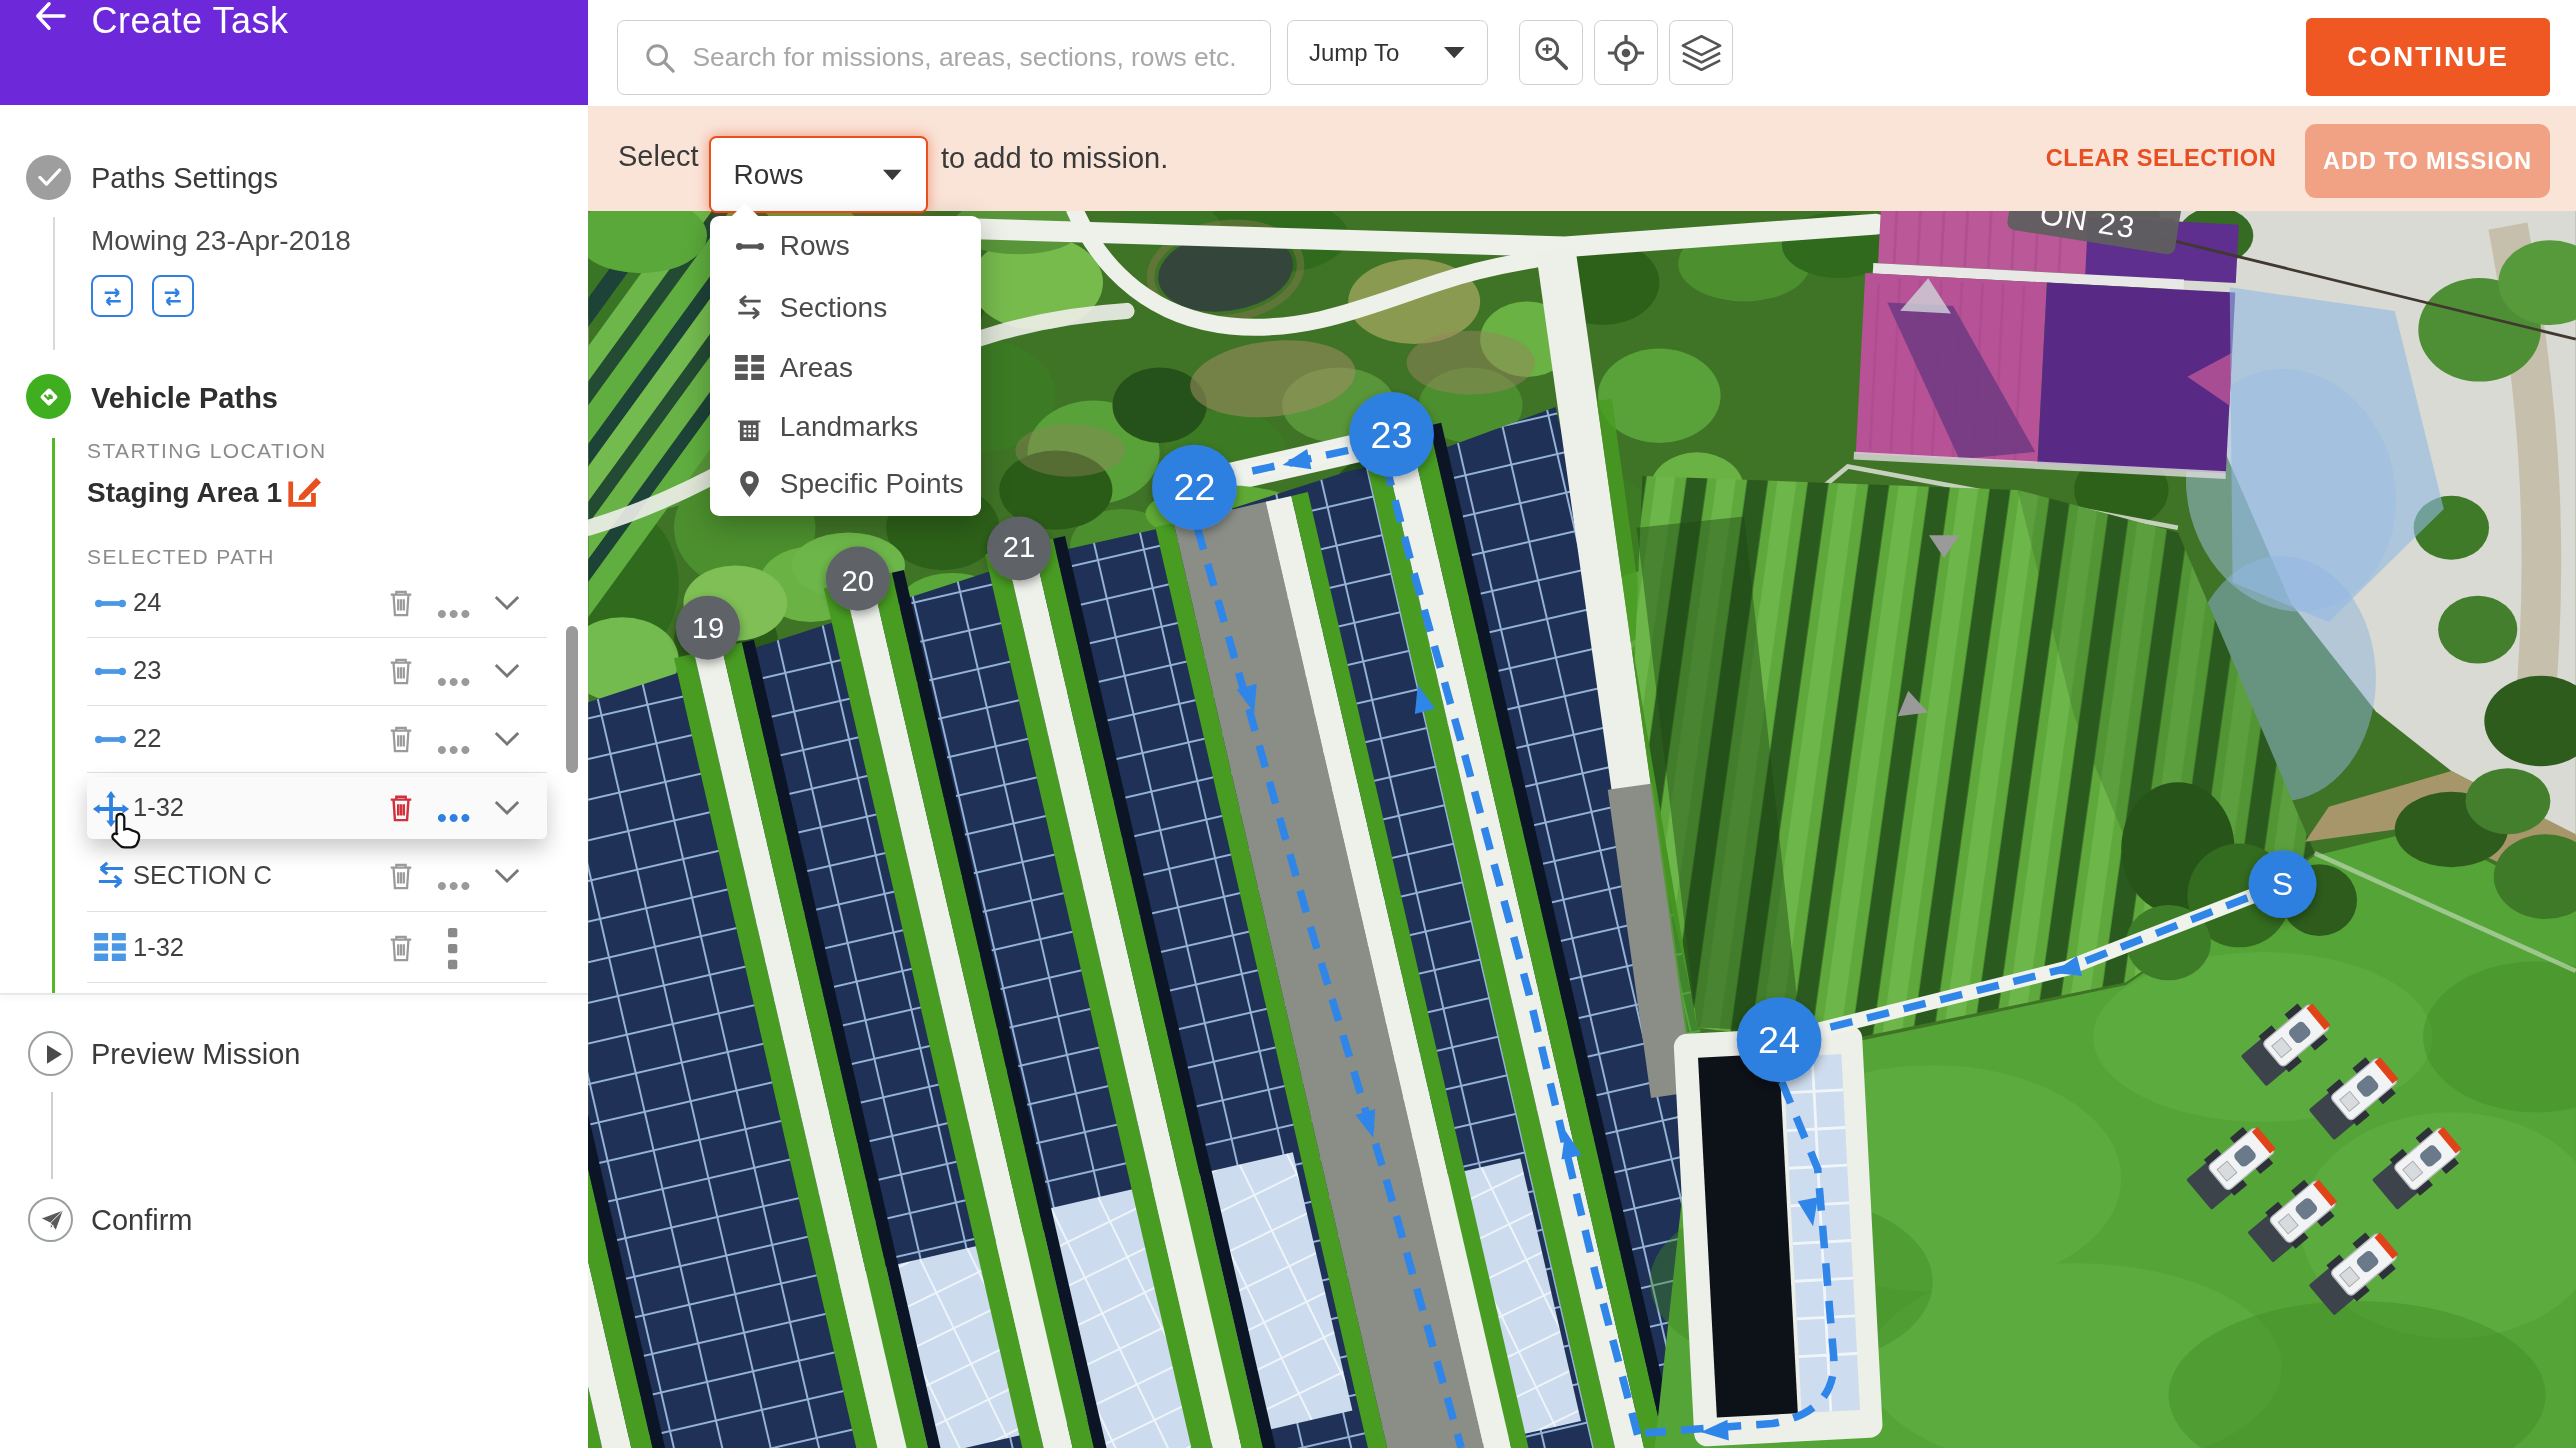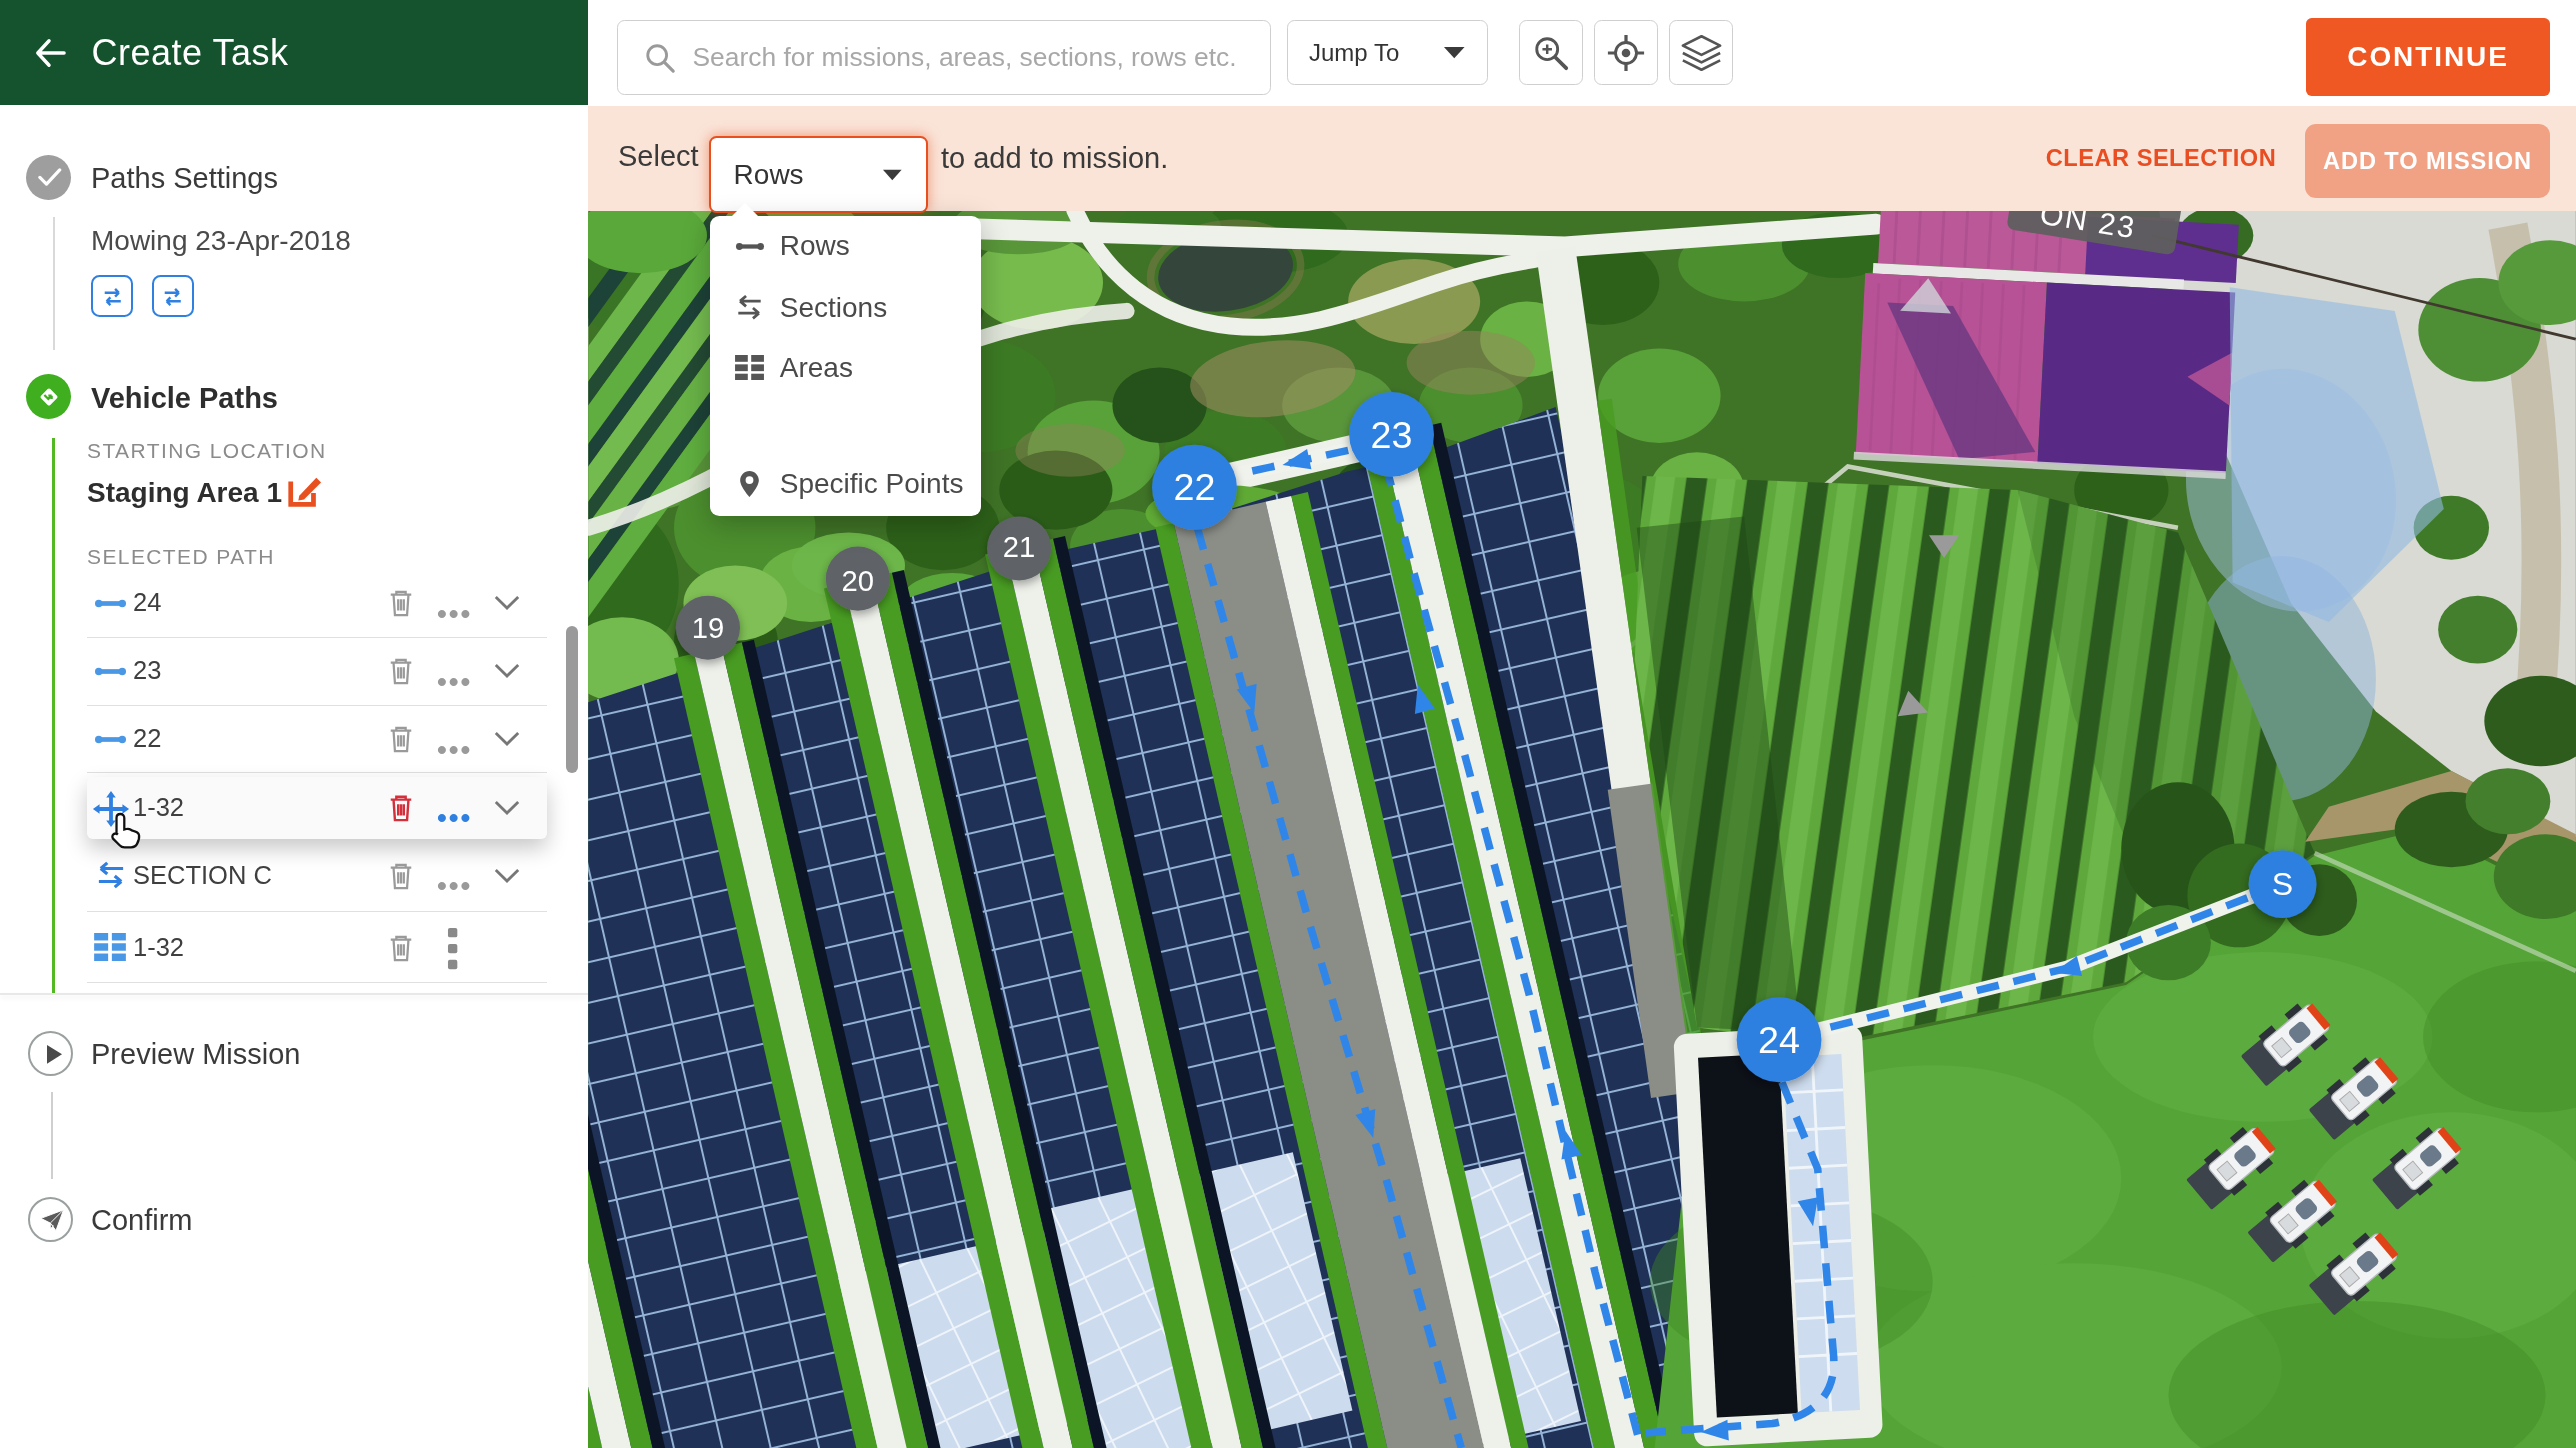--- a/index.html
+++ b/index.html
@@ -1,20 +1,20 @@
 <!DOCTYPE html>
 <html style="font-size:15px"><head>
 <meta charset="utf-8">
 <style>
 *{margin:0;padding:0;box-sizing:border-box}
 html,body{width:2576px;height:1448px;overflow:hidden;font-family:"Liberation Sans",sans-serif;background:#fff;position:relative}
 .abs{position:absolute}
 
 #sidebar{position:absolute;left:0;top:0;width:588px;height:1448px;background:#fff;z-index:40}
-#shead{position:absolute;left:0;top:0;width:588px;height:105px;background:#14532d;color:#fff;display:flex;align-items:center}
+#shead{position:absolute;left:0;top:0;width:588px;height:105px;background:#6d28d9;color:#fff;display:flex;}
 #shead .title{font-size:36px;font-weight:500;margin-left:25.5px;letter-spacing:0.5px}
 .seclabel{position:absolute;left:87px;color:#8b8b8b;font-size:21px;letter-spacing:1.4px}
 .rowtxt{position:absolute;left:133px;color:#3f3f3f;font-size:25.5px}
 .divl{position:absolute;left:87px;width:460px;height:0.9px;background:#e0e0e0}
 #card132{position:absolute;left:87px;top:777px;width:460px;height:62px;background:#fafafa;border-radius:5.7px;box-shadow:0 9.4px 21px rgba(0,0,0,.22)}
 #scrollbar{position:absolute;left:566px;top:626px;width:12.3px;height:147px;background:#9a9a9a;border-radius:6.6px}
 #botline{position:absolute;left:0;top:993px;width:588px;height:1.9px;background:#e8e8e8;box-shadow:0 2.8px 5.7px rgba(0,0,0,.07)}
 .circ{position:absolute;border-radius:50%}
 .ctext{position:absolute;color:#3a3a3a;font-size:29px}
 
@@ -258,20 +258,36 @@
           <g fill="#555">
             <rect x="0" y="0" width="15" height="8"></rect>
             <rect x="19" y="0" width="15" height="8"></rect>
             <rect x="0" y="11" width="15" height="8"></rect>
             <rect x="19" y="11" width="15" height="8"></rect>
             <rect x="0" y="22" width="15" height="8"></rect>
             <rect x="19" y="22" width="15" height="8"></rect>
           </g>
         </svg>
       </span>Areas</div>
+ <div class="dditem" style="top:182px"><span class="ico">
+        <svg width="26.4" height="28" viewBox="0 0 28 30">
+          <path d="M2 8 H26 V10 H24 V30 H4 V10 H2 Z" fill="#555"></path>
+          <g fill="#fff">
+            <rect x="8" y="13" width="3" height="3"></rect>
+            <rect x="13" y="13" width="3" height="3"></rect>
+            <rect x="18" y="13" width="3" height="3"></rect>
+            <rect x="8" y="18" width="3" height="3"></rect>
+            <rect x="13" y="18" width="3" height="3"></rect>
+            <rect x="18" y="18" width="3" height="3"></rect>
+            <rect x="8" y="23" width="3" height="3"></rect>
+            <rect x="13" y="23" width="3" height="3"></rect>
+            <rect x="18" y="23" width="3" height="3"></rect>
+          </g>
+        </svg>
+      </span>Landmarks</div>
  <div class="dditem" style="top:239px"><span class="ico">
         <svg width="21" height="28" viewBox="0 0 22 30">
           <path d="M11 1 C5.5 1 1 5.5 1 11 C1 18 11 29 11 29 C11 29 21 18 21 11 C21 5.5 16.5 1 11 1 Z M11 15 A4.2 4.2 0 1 1 11 6.6 A4.2 4.2 0 0 1 11 15 Z" fill="#555" fill-rule="evenodd"></path>
         </svg>
       </span>Specific Points</div>
 </div>
 
 <svg id="mapsvg" width="1988" height="1238" viewBox="624 223 2108 1313">
 <defs>
  <pattern id="pg" width="50" height="42" patternUnits="userSpaceOnUse" patternTransform="rotate(-13)">

